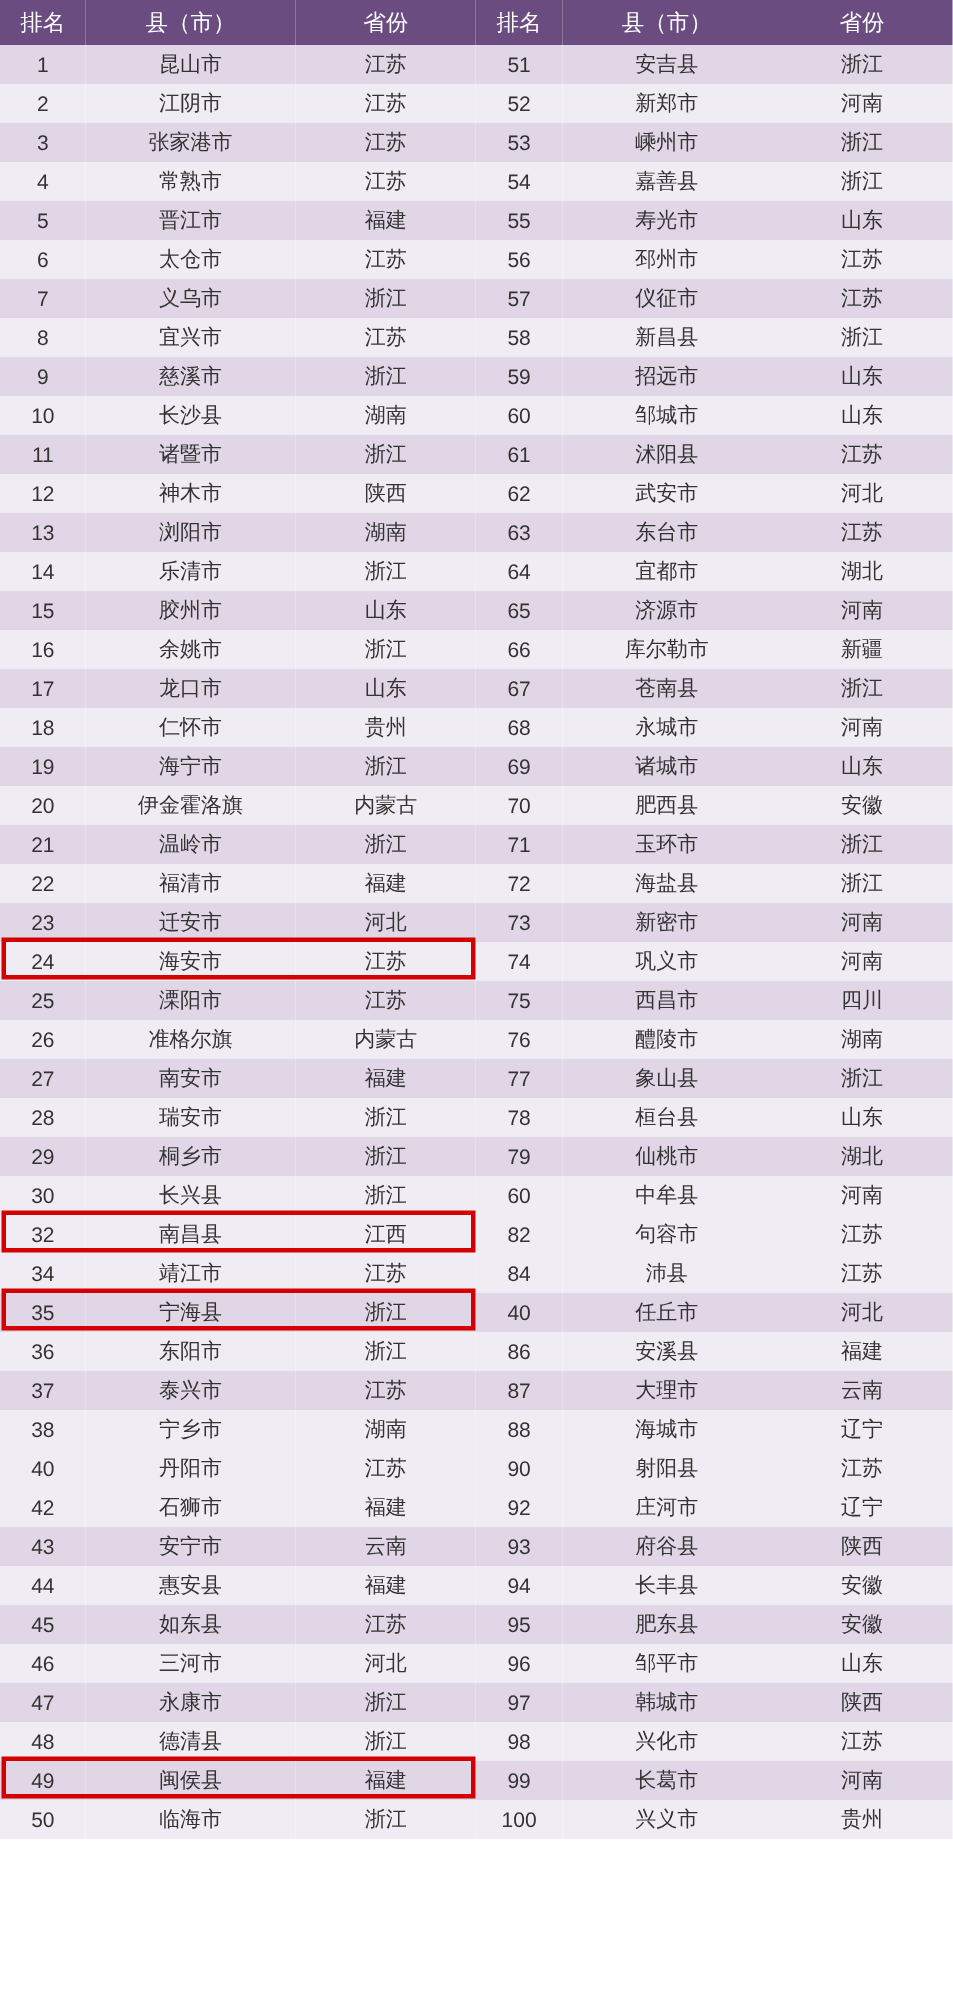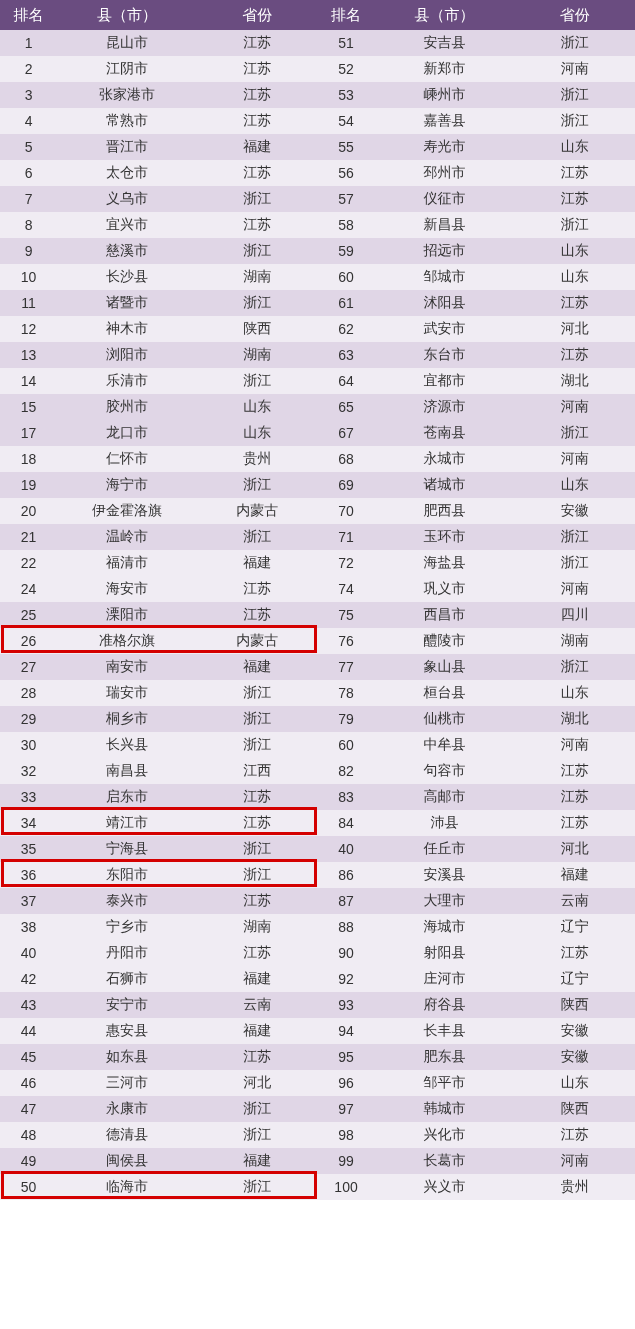--- a/index.html
+++ b/index.html
@@ -187,20 +187,28 @@
           <td>湖北</td>
         </tr>
         <tr class="odd">
           <td>15</td>
           <td>胶州市</td>
           <td>山东</td>
           <td>65</td>
           <td>济源市</td>
           <td>河南</td>
         </tr>
+        <tr class="even">
+          <td>16</td>
+          <td>余姚市</td>
+          <td>浙江</td>
+          <td>66</td>
+          <td>库尔勒市</td>
+          <td>新疆</td>
+        </tr>
         <tr class="odd">
           <td>17</td>
           <td>龙口市</td>
           <td>山东</td>
           <td>67</td>
           <td>苍南县</td>
           <td>浙江</td>
         </tr>
         <tr class="even">
           <td>18</td>
@@ -235,20 +243,28 @@
           <td>浙江</td>
         </tr>
         <tr class="even">
           <td>22</td>
           <td>福清市</td>
           <td>福建</td>
           <td>72</td>
           <td>海盐县</td>
           <td>浙江</td>
         </tr>
+        <tr class="odd">
+          <td>23</td>
+          <td>迁安市</td>
+          <td>河北</td>
+          <td>73</td>
+          <td>新密市</td>
+          <td>河南</td>
+        </tr>
         <tr class="even">
           <td>24</td>
           <td>海安市</td>
           <td>江苏</td>
           <td>74</td>
           <td>巩义市</td>
           <td>河南</td>
         </tr>
         <tr class="odd">
           <td>25</td>
@@ -297,28 +313,20 @@
           <td>60</td>
           <td>中牟县</td>
           <td>河南</td>
         </tr>
         <tr class="even">
           <td>32</td>
           <td>南昌县</td>
           <td>江西</td>
           <td>82</td>
           <td>句容市</td>
-          <td>江苏</td>
-        </tr>
-        <tr class="odd">
-          <td>33</td>
-          <td>启东市</td>
-          <td>江苏</td>
-          <td>83</td>
-          <td>高邮市</td>
           <td>江苏</td>
         </tr>
         <tr class="even">
           <td>34</td>
           <td>靖江市</td>
           <td>江苏</td>
           <td>84</td>
           <td>沛县</td>
           <td>江苏</td>
         </tr>

